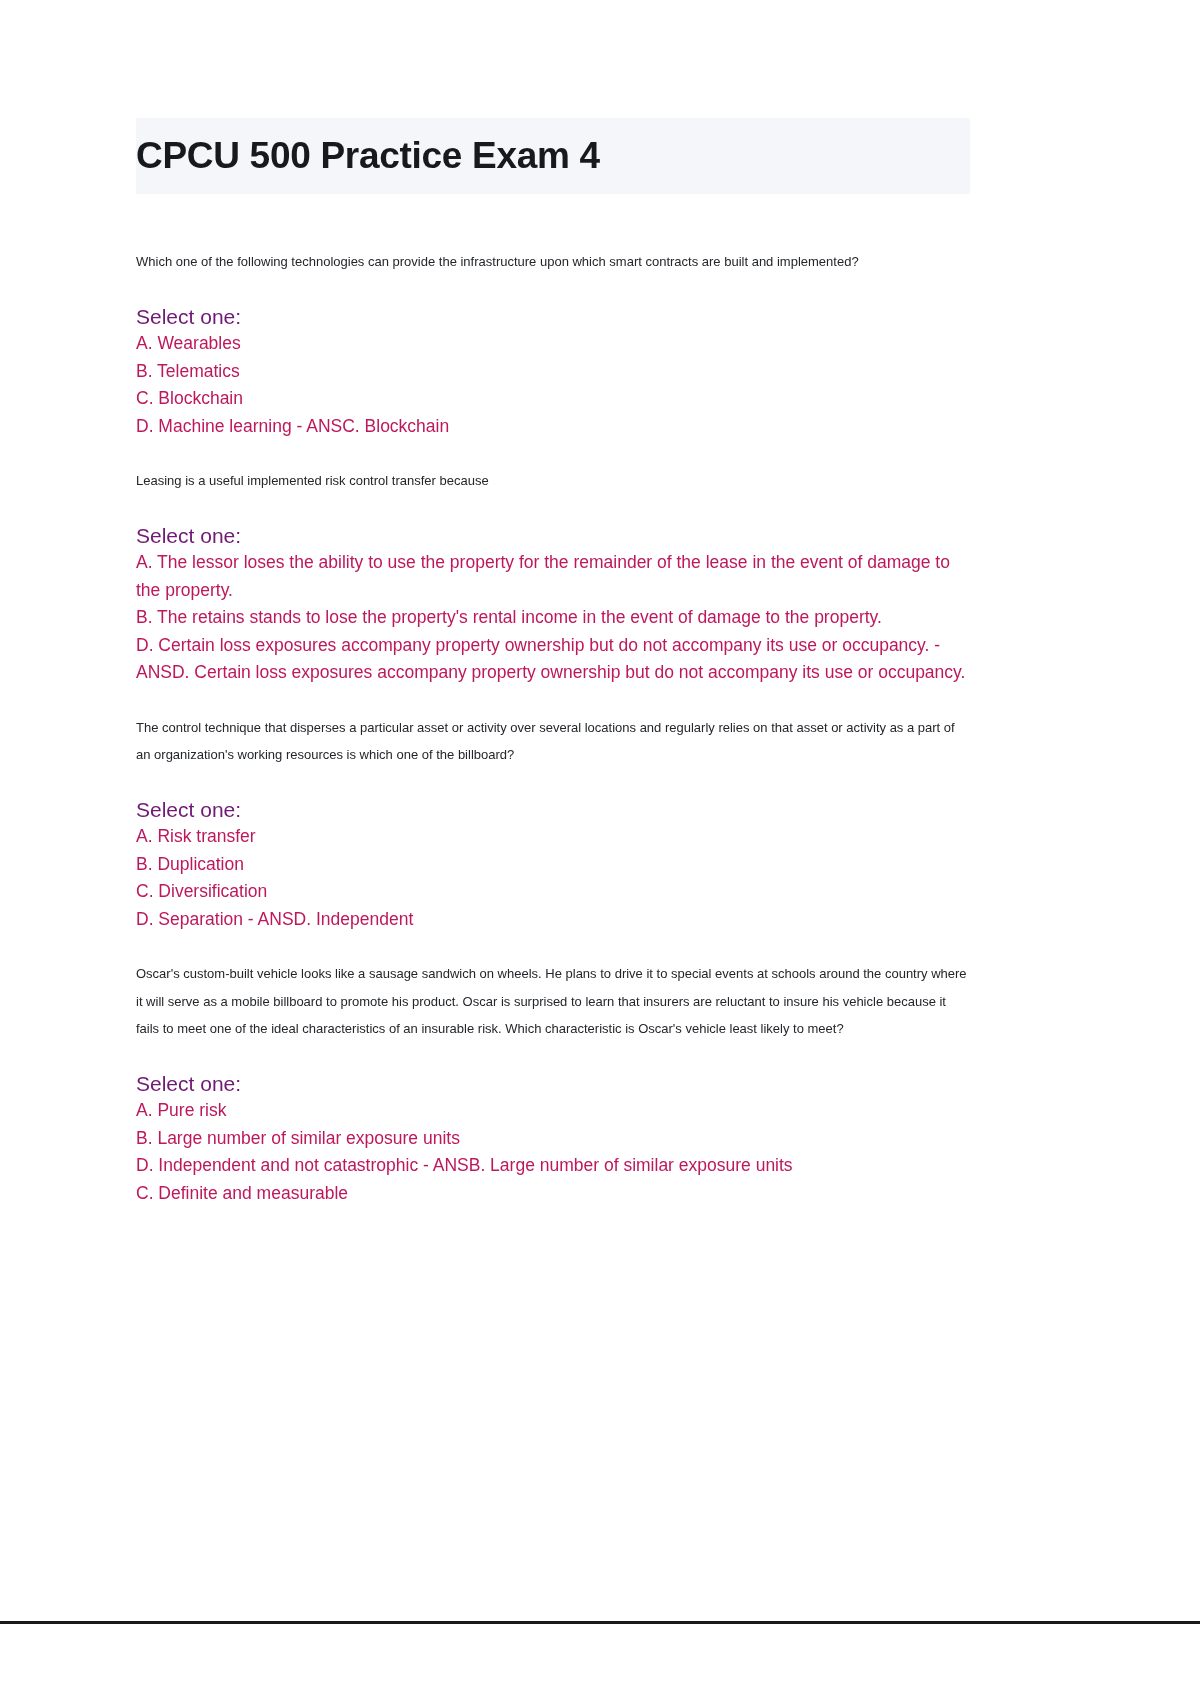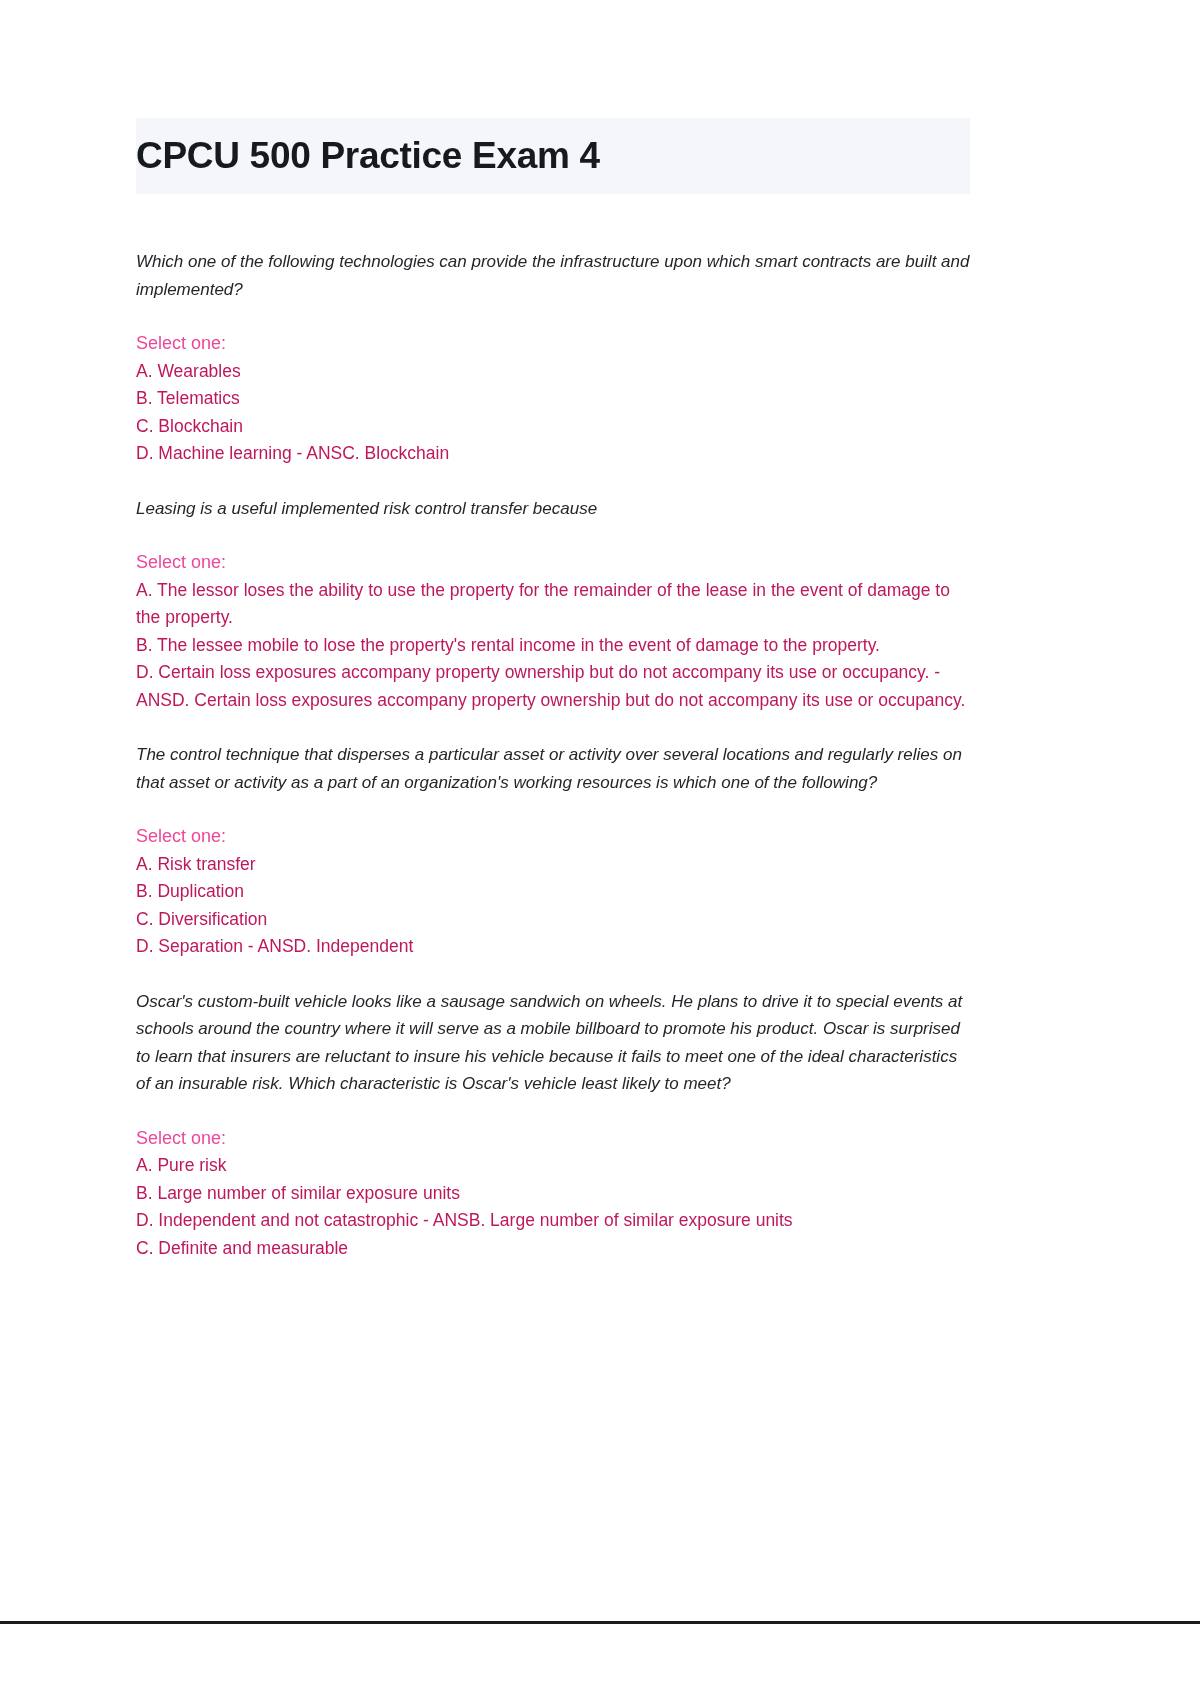--- a/index.html
+++ b/index.html
@@ -45,30 +45,29 @@
   .content {
     position: absolute;
     left: 136px;
     top: 248px;
     width: 834px;
   }
   .qblock {
     margin-bottom: 27px;
   }
   .qtext {
-    font-size: 17px;
+    font-size: 13px;
     line-height: 27.5px;
     color: #23262a;
     margin: 0 0 27px 0;
-    font-style: italic;
   }
   .select-one {
-    font-size: 18px;
+    font-size: 21px;
     line-height: 27.5px;
-    color: #ec4899;
+    color: #701a75;
     margin: 0;
   }
   .choice {
     font-size: 17.5px;
     line-height: 27.5px;
     color: #be185d;
     margin: 0;
   }
   .bottom-rule {
     position: absolute;
@@ -103,26 +102,26 @@
       <p class="choice">A. Wearables</p>
       <p class="choice">B. Telematics</p>
       <p class="choice">C. Blockchain</p>
       <p class="choice">D. Machine learning - ANSC. Blockchain</p>
     </div>
 
     <div class="qblock">
       <p class="qtext">Leasing is a useful implemented risk control transfer because</p>
       <p class="select-one">Select one:</p>
       <p class="choice">A. The lessor loses the ability to use the property for the remainder of the lease in the event of damage to the property.</p>
-      <p class="choice">B. The lessee mobile to lose the property's rental income in the event of damage to the property.</p>
+      <p class="choice">B. The retains stands to lose the property's rental income in the event of damage to the property.</p>
       <p class="choice">D. Certain loss exposures accompany property ownership but do not accompany its use or occupancy. - ANSD. Certain loss exposures accompany property ownership but do not accompany its use or occupancy.</p>
     </div>
 
     <div class="qblock">
-      <p class="qtext">The control technique that disperses a particular asset or activity over several locations and regularly relies on that asset or activity as a part of an organization's working resources is which one of the following?</p>
+      <p class="qtext">The control technique that disperses a particular asset or activity over several locations and regularly relies on that asset or activity as a part of an organization's working resources is which one of the billboard?</p>
       <p class="select-one">Select one:</p>
       <p class="choice">A. Risk transfer</p>
       <p class="choice">B. Duplication</p>
       <p class="choice">C. Diversification</p>
       <p class="choice">D. Separation - ANSD. Independent</p>
     </div>
 
     <div class="qblock">
       <p class="qtext">Oscar's custom-built vehicle looks like a sausage sandwich on wheels. He plans to drive it to special events at schools around the country where it will serve as a mobile billboard to promote his product. Oscar is surprised to learn that insurers are reluctant to insure his vehicle because it fails to meet one of the ideal characteristics of an insurable risk. Which characteristic is Oscar's vehicle least likely to meet?</p>
       <p class="select-one">Select one:</p>

